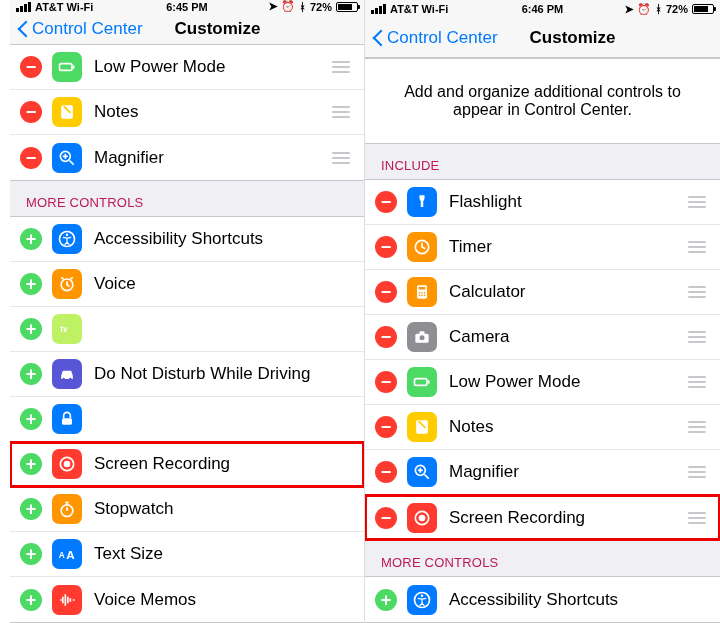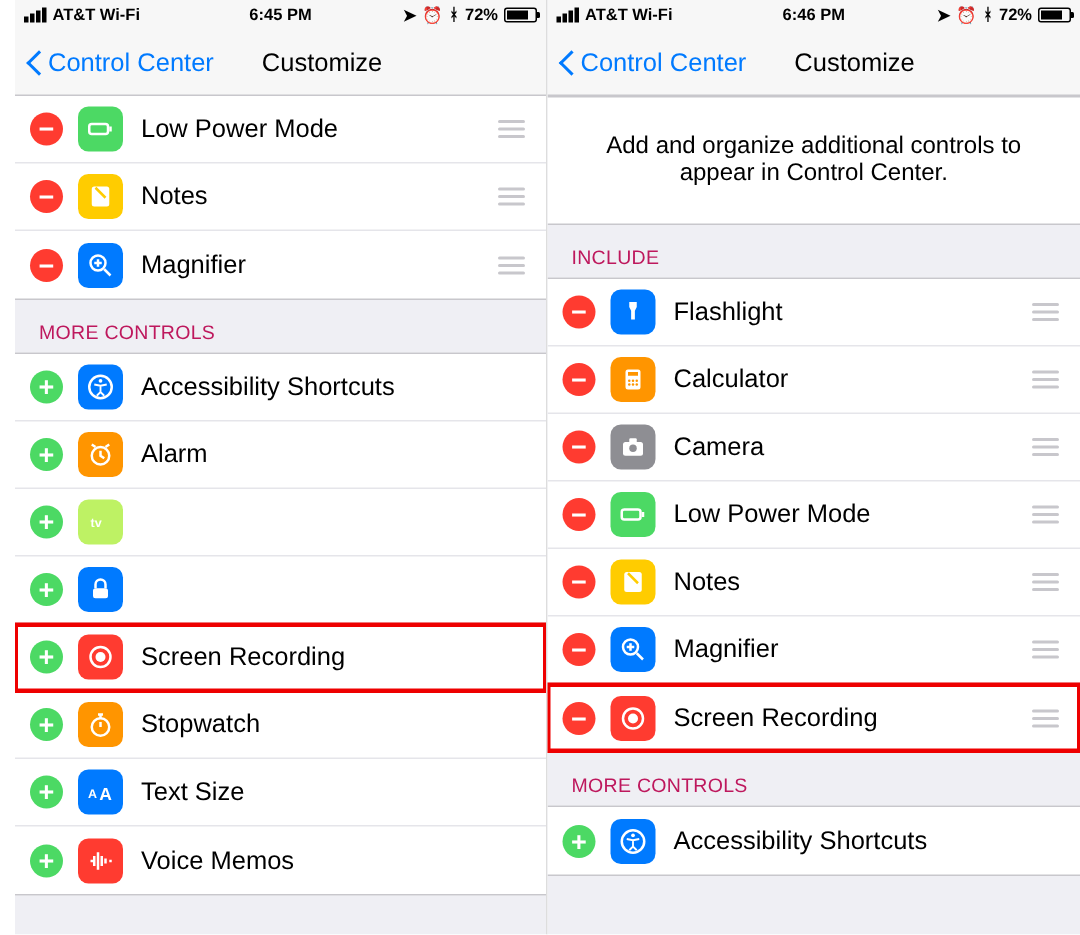--- a/index.html
+++ b/index.html
@@ -22,21 +22,21 @@
   .battery { display:inline-flex; align-items:center; gap:2px; }
   .battery-body { width: 22px; height: 10px; border: 1px solid #000; border-radius: 2px; position: relative; }
   .battery-body::after { content:""; position:absolute; right:-3px; top:2px; width:2px; height:4px; background:#000; border-radius:0 1px 1px 0;}
   .battery-fill { position:absolute; left:1px; top:1px; bottom:1px; width:72%; background:#000; }
 
   
   .nav-bar { height: 44px; background: #f7f7f7; border-bottom: 1px solid #c8c7cc; display: flex; align-items: center; padding: 0 8px; position: relative; gap: 26px;}
   .back { display:flex; align-items:center; color:#007aff; font-size:17px; gap:2px; }
   .chevron-left { width: 12px; height: 18px; display:inline-block; position: relative;}
   .chevron-left::before { content:""; position:absolute; left:2px; top:3px; width:10px; height:10px; border-left:2.5px solid #007aff; border-bottom:2.5px solid #007aff; transform: rotate(45deg); }
-  .nav-title { font-size:17px; font-weight:400; color:#000; margin-left:6px;}
+  .nav-title { font-size:17px; font-weight:700; color:#000; margin-left:6px;}
   .section-header { font-size: 13px; color: #be185d; padding: 14px 16px 6px; text-transform: uppercase; letter-spacing: 0.2px; }
   .intro-text { background:#fff; padding: 24px 28px; text-align:center; color:#000; font-size:16px; border-top:1px solid #c8c7cc; border-bottom:1px solid #c8c7cc;}
   .list { background: #fff; border-top:1px solid #c8c7cc; border-bottom:1px solid #c8c7cc; }
   .row { display: flex; align-items: center; height: 45px; padding: 0 12px 0 10px; border-bottom: 1px solid #e5e5ea; position:relative;}
   .row:last-child { border-bottom:none; }
   .row.highlighted { outline: 3px solid #e00; outline-offset: -2px; z-index: 2;}
   .act-btn { width: 22px; height: 22px; border-radius: 50%; display:flex; align-items:center; justify-content:center; flex-shrink:0; margin-right:10px;}
   .act-btn.remove { background:#ff3b30; }
   .act-btn.add { background:#4cd964; }
   .act-btn span { color:#fff; font-weight:700; font-size:18px; line-height:1; display:block;}
@@ -180,31 +180,44 @@
         <div class="row">
           <div class="act-btn add">
             <span></span>
           </div>
           <div class="app-icon ic-alarm">
             <svg viewBox="0 0 24 24">
               <circle cx="12" cy="13" r="7" fill="none" stroke="#fff" stroke-width="2"></circle>
               <path d="M12 9v4l3 2M5 4l3 2M19 4l-3 2" stroke="#fff" stroke-width="2" fill="none"></path>
             </svg>
           </div>
-          <div class="row-label">Alarm</div>
+          <div class="row-label">Voice</div>
         </div>
         <div class="row">
           <div class="act-btn add">
             <span></span>
           </div>
           <div class="app-icon ic-appletv">
             <svg viewBox="0 0 24 24">
               <text x="4" y="16" font-size="10" fill="#fff" font-weight="bold">tv</text>
             </svg>
           </div>
+        </div>
+        <div class="row">
+          <div class="act-btn add">
+            <span></span>
+          </div>
+          <div class="app-icon ic-dnd">
+            <svg viewBox="0 0 24 24">
+              <path d="M5 14l2-6h10l2 6v4H5z" fill="#fff"></path>
+              <circle cx="8" cy="18" r="1.5" fill="#5856d6"></circle>
+              <circle cx="16" cy="18" r="1.5" fill="#5856d6"></circle>
+            </svg>
+          </div>
+          <div class="row-label">Do Not Disturb While Driving</div>
         </div>
         <div class="row">
           <div class="act-btn add">
             <span></span>
           </div>
           <div class="app-icon ic-guided">
             <svg viewBox="0 0 24 24">
               <rect x="6" y="11" width="12" height="8" rx="2" fill="#fff"></rect>
               <path d="M8 11V8a4 4 0 018 0v3" stroke="#fff" stroke-width="2" fill="none"></path>
             </svg>
@@ -309,20 +322,37 @@
           <div class="drag-handle">
             <span></span>
             <span></span>
             <span></span>
           </div>
         </div>
         <div class="row">
           <div class="act-btn remove">
             <span></span>
           </div>
+          <div class="app-icon ic-timer">
+            <svg viewBox="0 0 24 24">
+              <circle cx="12" cy="12" r="8" fill="none" stroke="#fff" stroke-width="2"></circle>
+              <path d="M12 7v5l4 2" stroke="#fff" stroke-width="2" fill="none"></path>
+            </svg>
+          </div>
+          <div class="row-label">Timer</div>
+          <div class="drag-handle">
+            <span></span>
+            <span></span>
+            <span></span>
+          </div>
+        </div>
+        <div class="row">
+          <div class="act-btn remove">
+            <span></span>
+          </div>
           <div class="app-icon ic-calculator">
             <svg viewBox="0 0 24 24">
               <rect x="6" y="4" width="12" height="16" rx="2" fill="#fff"></rect>
               <rect x="8" y="6" width="8" height="3" fill="#ff9500"></rect>
               <circle cx="9" cy="13" r="1" fill="#ff9500"></circle>
               <circle cx="12" cy="13" r="1" fill="#ff9500"></circle>
               <circle cx="15" cy="13" r="1" fill="#ff9500"></circle>
               <circle cx="9" cy="16" r="1" fill="#ff9500"></circle>
               <circle cx="12" cy="16" r="1" fill="#ff9500"></circle>
               <circle cx="15" cy="16" r="1" fill="#ff9500"></circle>

